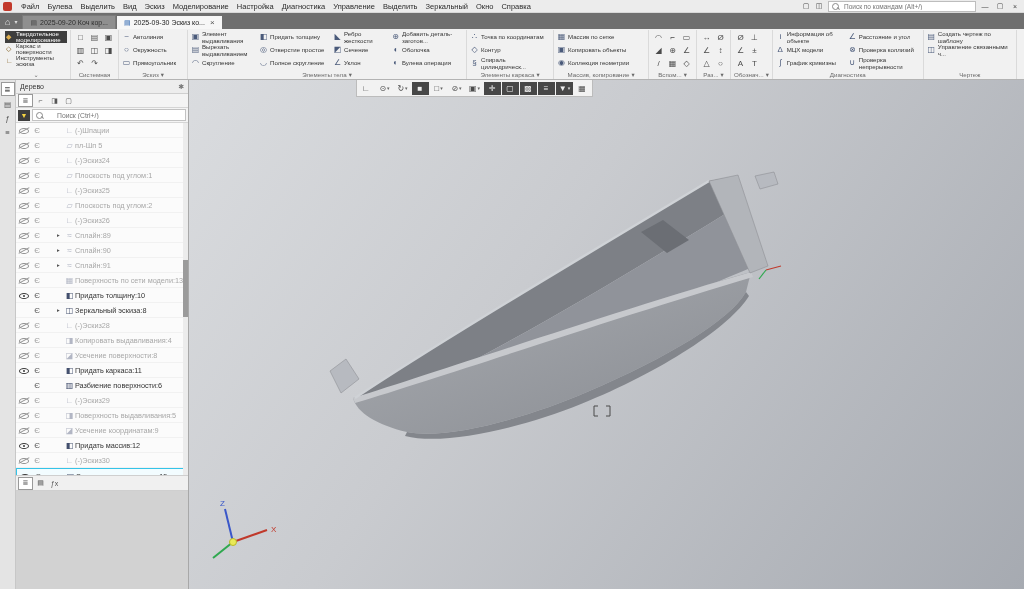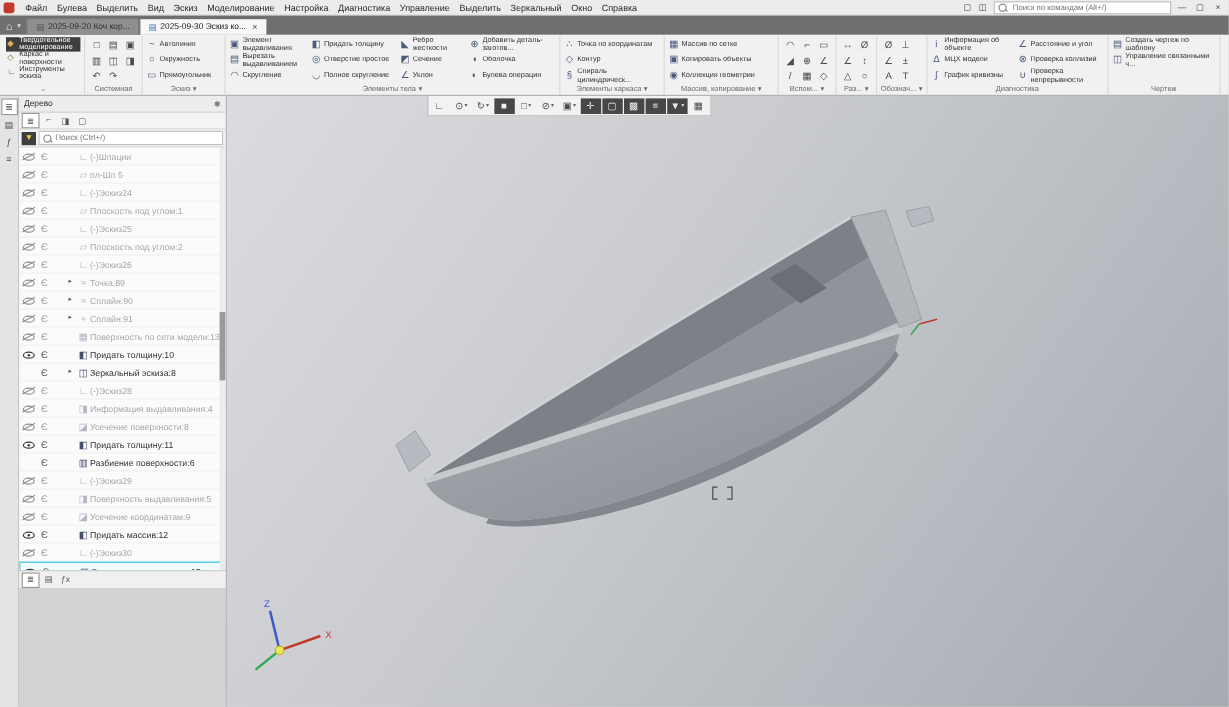--- a/index.html
+++ b/index.html
@@ -58,21 +58,21 @@
   .stripbtn.active{background:#fff;border:1px solid #9a9a9a;}
   
   #treepanel{width:172px;background:#d9d9d9;display:flex;flex-direction:column;border-right:1px solid #a8a8a8;}
   .thead{height:13px;background:#ededed;border-bottom:1px solid #cfcfcf;display:flex;align-items:center;font-size:7px;color:#333;padding:0 4px;}
   .thead .gear{margin-left:auto;font-size:7px;color:#777;}
   .ttools{height:13px;background:#f4f4f4;border-bottom:1px solid #d5d5d5;display:flex;align-items:center;gap:1px;padding:0 2px;}
   .ttool{width:13px;height:11px;display:flex;align-items:center;justify-content:center;font-size:7px;color:#555;}
   .ttool.active{background:#fff;border:1px solid #999;}
   .tsearch{height:14px;background:#f4f4f4;border-bottom:1px solid #d5d5d5;display:flex;align-items:center;gap:2px;padding:0 2px;}
   .funnel{width:12px;height:11px;background:#3e3e3e;color:#f5d442;display:flex;align-items:center;justify-content:center;font-size:7px;}
-  .tsearch .sbox{flex:1;height:10px;background:#fff;border:1px solid #c2c2c2;display:flex;align-items:center;gap:1px;padding:0 3px;}
+  .tsearch .sbox{flex:1;height:10px;background:#fff;border:1px solid #c2c2c2;display:flex;align-items:center;gap:12px;padding:0 3px;}
   .tsearch input{border:none;outline:none;width:100%;font-size:6.8px;color:#999;background:transparent;font-family:inherit;}
   .tlist{height:352px;background:#fbfbfb;position:relative;overflow:hidden;}
   .trow{height:14px;display:flex;align-items:center;padding-left:2px;border-bottom:1px solid #f1f1f1;font-size:7.3px;color:#333;}
   .trow.selected{border:1px solid #35c4e8;background:#f2fcff;}
   .eye{width:12px;height:10px;position:relative;flex:0 0 13px;}
   .eye-visible::before{content:"";position:absolute;left:1px;top:3px;width:8px;height:4px;border:1px solid #3a3a3a;border-radius:50%;}
   .eye-visible::after{content:"";position:absolute;left:4.5px;top:4.5px;width:2px;height:2px;background:#3a3a3a;border-radius:50%;}
   .eye-hidden::before{content:"";position:absolute;left:1px;top:3px;width:8px;height:4px;border:1px solid #909090;border-radius:50%;}
   .eye-hidden::after{content:"";position:absolute;left:0;top:5px;width:12px;height:1px;background:#909090;transform:rotate(-28deg);}
   .exc{flex:0 0 12px;font-size:8px;color:#5a5a5a;text-align:center;}
@@ -520,21 +520,21 @@
           <span class="texp"></span>
           <span class="tic2">∟</span>
           <span>(-)Эскиз26</span>
         </div>
           <div class="trow grayed">
           <span class="eye eye-hidden"></span>
           <span class="exc"></span>
           <span class="tindent"></span>
           <span class="texp">▸</span>
           <span class="tic2">≈</span>
-          <span>Точка:89</span>
+          <span>Сплайн:89</span>
         </div>
           <div class="trow grayed">
           <span class="eye eye-hidden"></span>
           <span class="exc"></span>
           <span class="tindent"></span>
           <span class="texp">▸</span>
           <span class="tic2">≈</span>
           <span>Сплайн:90</span>
         </div>
           <div class="trow grayed">
@@ -576,37 +576,37 @@
           <span class="texp"></span>
           <span class="tic2">∟</span>
           <span>(-)Эскиз28</span>
         </div>
           <div class="trow grayed">
           <span class="eye eye-hidden"></span>
           <span class="exc"></span>
           <span class="tindent"></span>
           <span class="texp"></span>
           <span class="tic2">◨</span>
-          <span>Информация выдавливания:4</span>
+          <span>Копировать выдавливания:4</span>
         </div>
           <div class="trow grayed">
           <span class="eye eye-hidden"></span>
           <span class="exc"></span>
           <span class="tindent"></span>
           <span class="texp"></span>
           <span class="tic2">◪</span>
           <span>Усечение поверхности:8</span>
         </div>
           <div class="trow">
           <span class="eye eye-visible"></span>
           <span class="exc"></span>
           <span class="tindent"></span>
           <span class="texp"></span>
           <span class="tic2">◧</span>
-          <span>Придать толщину:11</span>
+          <span>Придать каркаса:11</span>
         </div>
           <div class="trow">
           <span class="eye eye-none"></span>
           <span class="exc"></span>
           <span class="tindent"></span>
           <span class="texp"></span>
           <span class="tic2">▥</span>
           <span>Разбиение поверхности:6</span>
         </div>
           <div class="trow grayed">

